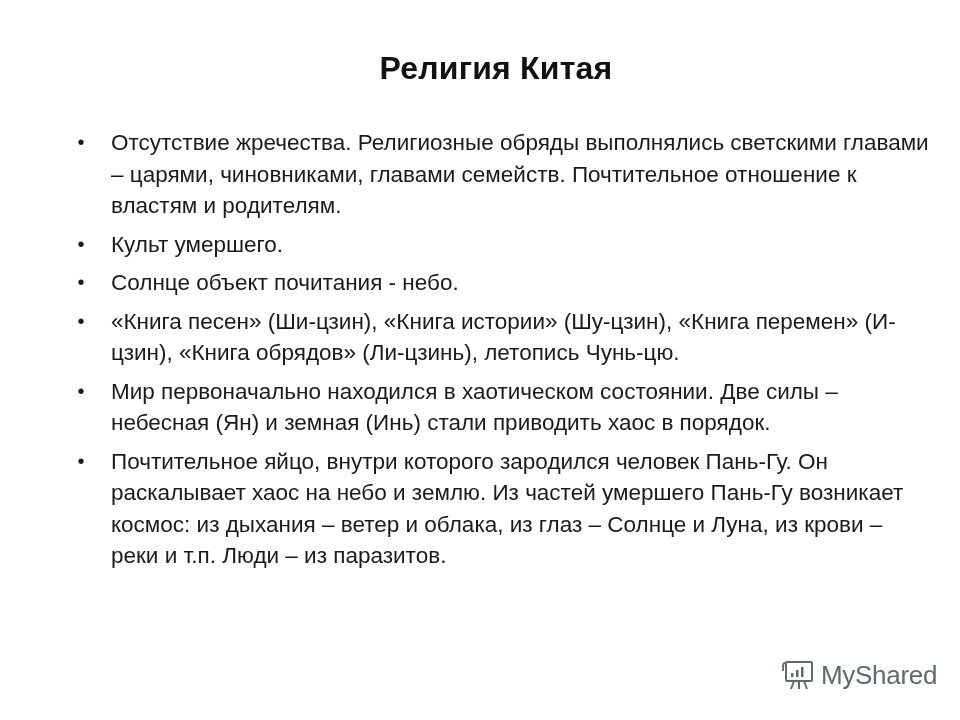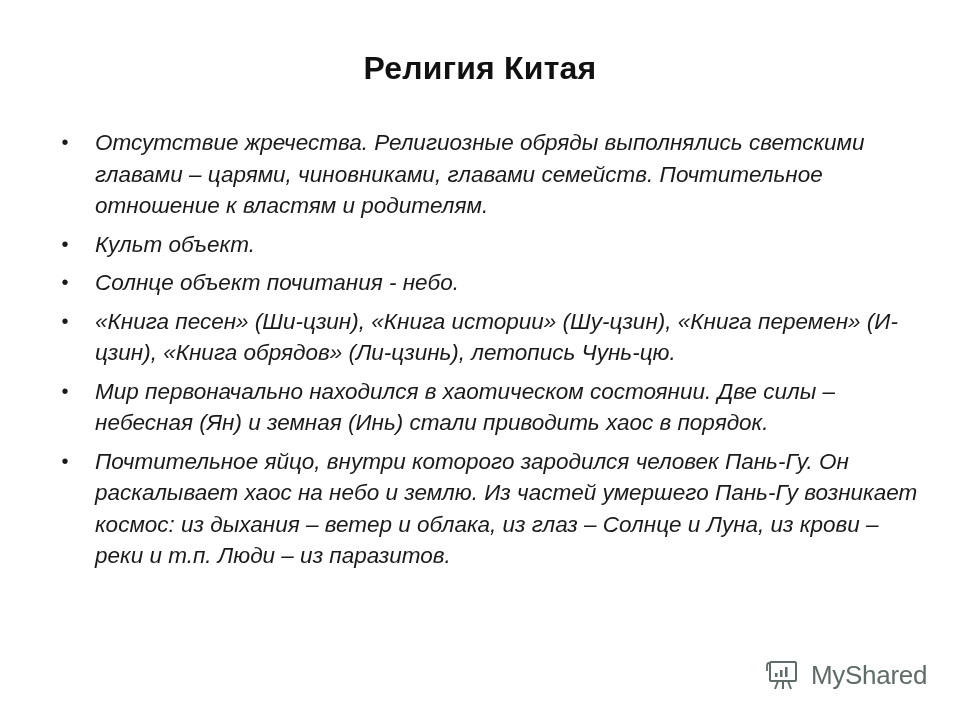--- a/index.html
+++ b/index.html
@@ -10,21 +10,21 @@
     body {
       width: 960px;
       height: 720px;
       position: relative;
       overflow: hidden;
       font-family: "Liberation Sans", sans-serif;
       color: #1a1a1a;
     }
     .slide {
       position: absolute;
-      left: 0; top: 0;
+      left: 16px; top: 0;
       width: 820px; height: 720px;
       background: #ffffff;
     }
     .title {
       position: absolute;
       top: 50px;
       left: 0;
       width: 960px;
       text-align: center;
       font-size: 32px;
@@ -53,30 +53,29 @@
       position: absolute;
       left: 0;
       top: 0;
       width: 14px;
       text-align: center;
       font-size: 20px;
       line-height: 31.5px;
     }
     .bullet-text {
       display: block;
-      font-style: italic;
     }
     .watermark {
       position: absolute;
       left: 765px;
       top: 658px;
       height: 34px;
       display: flex;
       align-items: center;
-      gap: 12px;
+      gap: 6px;
       color: #5f6b66;
     }
     .watermark-icon {
       width: 34px;
       height: 32px;
     }
     .watermark-text {
       font-size: 26px;
       color: #5f6b66;
       letter-spacing: -0.3px;
@@ -88,21 +87,21 @@
 <div class="slide">
   <div class="title">Религия Китая</div>
 
   <ul class="bullets">
     <li class="bullet-item">
       <span class="bullet-dot">•</span>
       <span class="bullet-text">Отсутствие жречества. Религиозные обряды выполнялись светскими главами – царями, чиновниками, главами семейств. Почтительное отношение к властям и родителям.</span>
     </li>
     <li class="bullet-item">
       <span class="bullet-dot">•</span>
-      <span class="bullet-text">Культ объект.</span>
+      <span class="bullet-text">Культ умершего.</span>
     </li>
     <li class="bullet-item">
       <span class="bullet-dot">•</span>
       <span class="bullet-text">Солнце объект почитания - небо.</span>
     </li>
     <li class="bullet-item">
       <span class="bullet-dot">•</span>
       <span class="bullet-text">«Книга песен» (Ши-цзин), «Книга истории» (Шу-цзин), «Книга перемен» (И-цзин), «Книга обрядов» (Ли-цзинь), летопись Чунь-цю.</span>
     </li>
     <li class="bullet-item">

